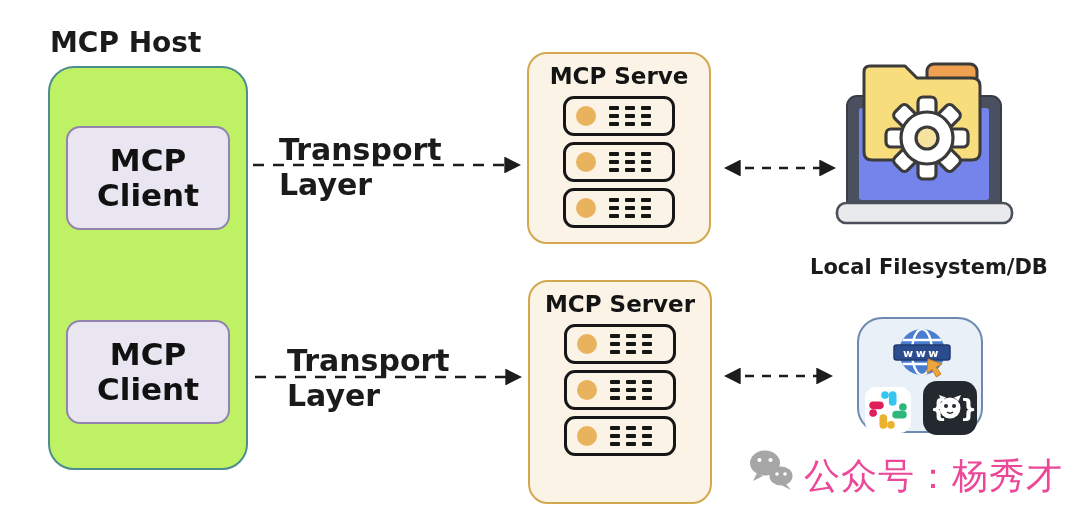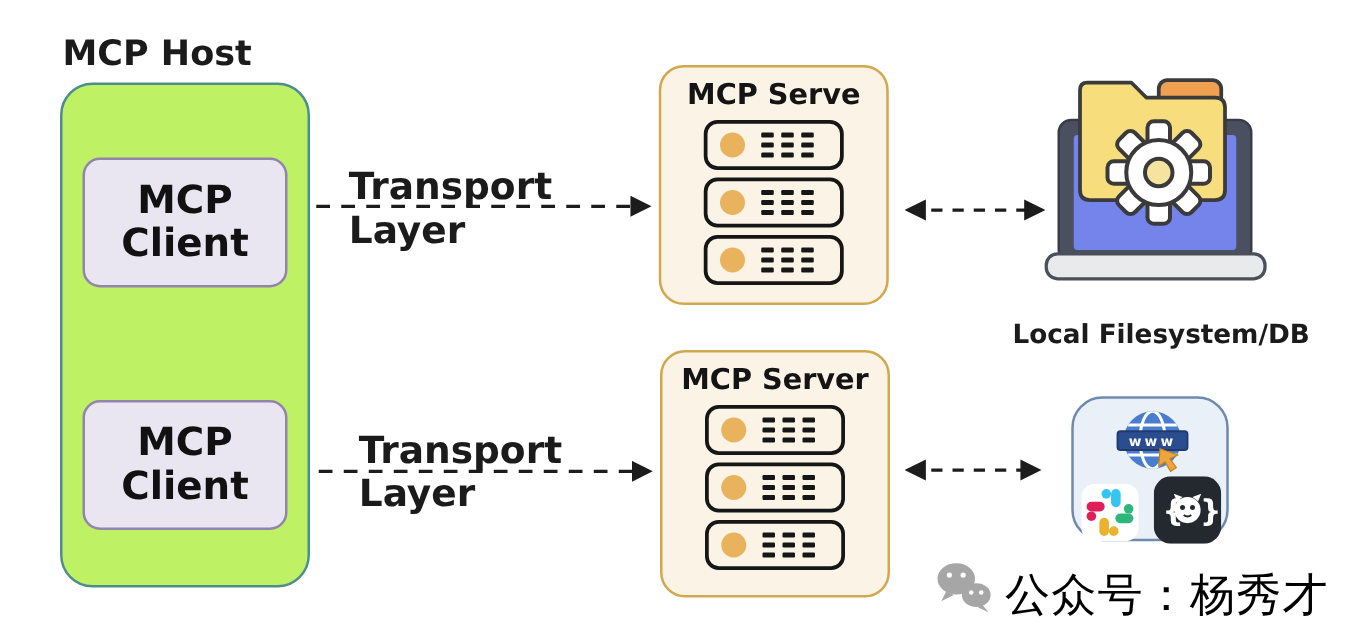--- a/index.html
+++ b/index.html
@@ -27,21 +27,21 @@
   
   .conn-lbl { z-index:2; font-size:30px; }
   #transport-1 { left:279px; top:132px; width:222px; }
   #transport-2 { left:287px; top:343px; width:222px; }
   #webapis-lbl { left:722px; top:340px; width:116px; font-size:17px; }
 
   
   .server-box { position:absolute; width:184px; background:#faf3e6;
     border:2.5px solid #d2a84e; border-radius:20px; z-index:2; padding-top:9px; }
   #server-box-1 { left:527px; top:52px; height:192px; }
-  #server-box-2 { left:528px; top:280px; height:198px; }
+  #server-box-2 { left:528px; top:280px; height:224px; }
   .server-title { font-size:23px; font-weight:bold; color:#141414; text-align:center;
     margin-bottom:7px; }
   .server-unit { width:112px; height:40px; margin:0 auto 6px auto;
     border:3.5px solid #161616; border-radius:11px; display:flex; align-items:center;
     padding:0 10px; gap:13px; background:transparent; }
   .led { width:20px; height:20px; border-radius:50%; background:#e9b25c; flex:0 0 auto; }
   .vents { display:grid; grid-template-columns:repeat(3,10px); gap:4px 6px; }
   .vents i { display:block; width:10px; height:4px; background:#161616; border-radius:1px; }
 
   
@@ -51,21 +51,21 @@
   #internet-box { left:857px; top:317px; width:126px; height:116px;
     background:#eaf0f7; border:2.5px solid #6e8ab0; border-radius:25px; z-index:2; }
   #globe-icon { position:absolute; left:14px; top:4px; }
   #slack-icon { position:absolute; left:6px; top:68px; }
   #github-icon { position:absolute; left:64px; top:62px; }
 
   #internet-label { left:866px; top:451px; width:124px; font-size:23px; z-index:6; }
 
   
   #wechat-icon { left:746px; top:446px; z-index:5; }
-  #watermark-text { left:804px; top:452px; font-size:36px; color:#000000;
+  #watermark-text { left:804px; top:452px; font-size:36px; color:#ec4899;
     z-index:5; white-space:nowrap; letter-spacing:1px; }
 </style>
 </head>
 <body>
 
 <div class="canvas">
 
   <svg id="arrow-layer" width="1080" height="515">
     <defs>
       <marker id="ah" viewBox="0 0 10 10" refX="7.5" refY="5" markerWidth="6.5" markerHeight="6.5" orient="auto-start-reverse">

